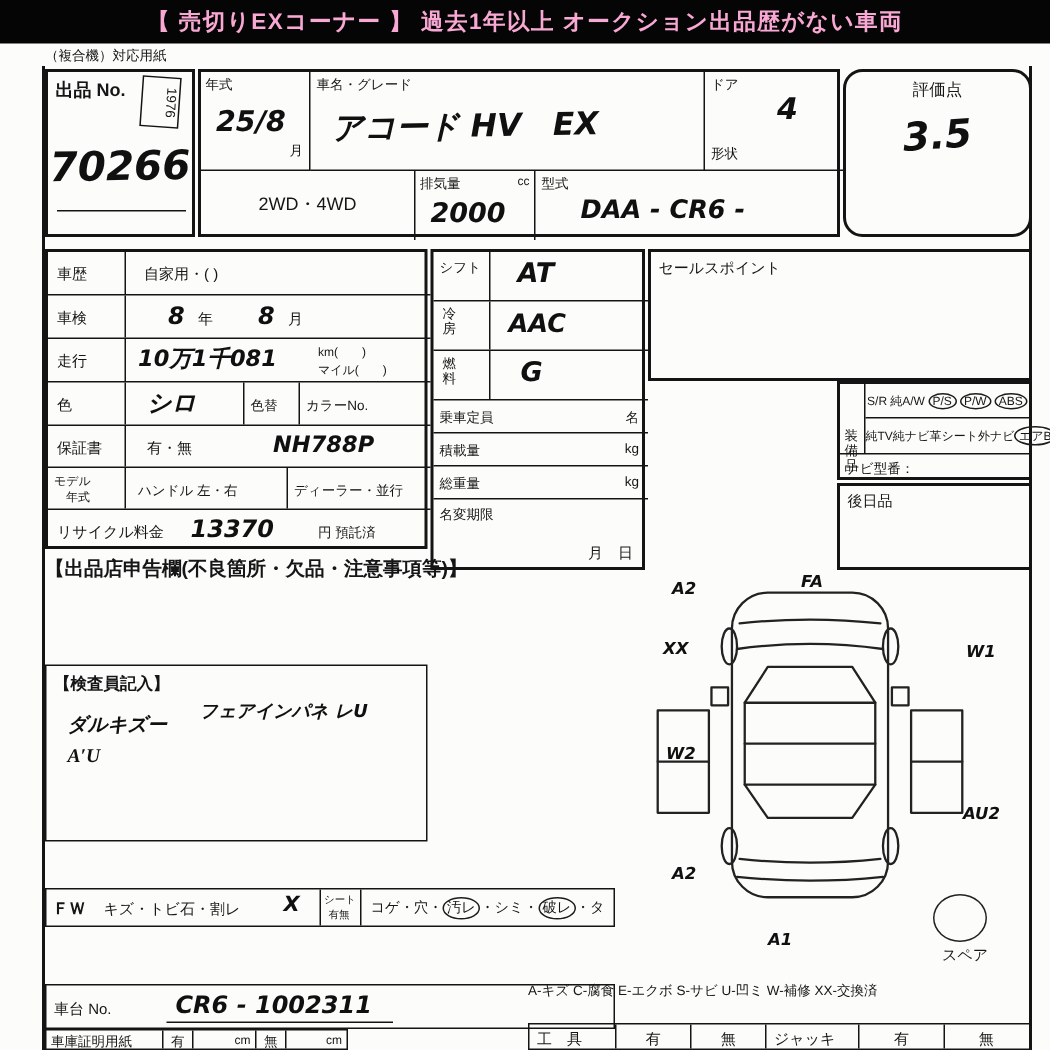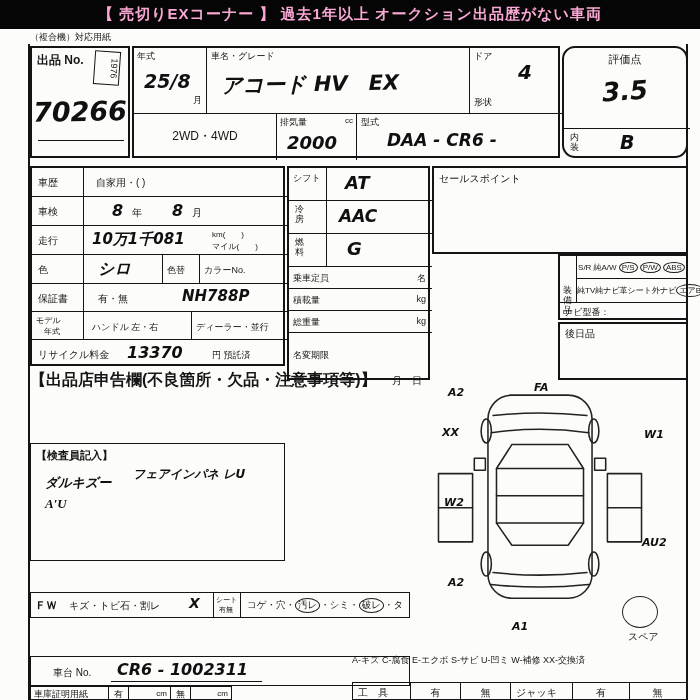--- a/index.html
+++ b/index.html
@@ -69,24 +69,20 @@
     </div>
     <div class="cell" style="left:223px; top:66px; width:205px; height:46px;">
       <span class="cell sm" style="left:4px; top:2px;">型式</span>
       <span class="cell hw" style="left:30px; top:16px; font-size:17px; white-space:nowrap;">DAA - CR6 -</span>
     </div>
   </div>
 
   <div class="box" style="left:562px; top:46px; width:126px; height:112px;border-radius:13px;">
     <div class="cell" style="left:0; top:4px; width:100%; text-align:center; font-size:11px;">評価点</div>
     <div class="cell hw" style="left:0; top:28px; width:100%; text-align:center; font-size:26px; transform:rotate(-4deg);">3.5</div>
-    <div class="cell" style="left:0; top:80px; width:126px; height:30px; border-top:1px solid #141414;">
-      <span class="cell sm stack" style="left:6px; top:4px; width:12px;">内装</span>
-      <span class="cell hw" style="left:56px; top:2px; font-size:19px;">B</span>
-    </div>
   </div>
 
   <div class="box" style="left:30px; top:166px; width:255px; height:200px;">
 
     <div class="cell brd-b" style="left:0; top:0; width:255px; height:29px;">
       <span class="cell brd-r lbl" style="left:0; top:0; width:52px; height:100%; padding:8px 0 0 6px;">車歴</span>
       <span class="cell lbl" style="left:64px; top:8px;">自家用・(                )</span>
     </div>
 
     <div class="cell brd-b" style="left:0; top:29px; width:255px; height:29px;">
@@ -126,21 +122,21 @@
       <span class="cell sm" style="left:164px; top:9px;">ディーラー・並行</span>
     </div>
 
     <div class="cell" style="left:0; top:172px; width:255px; height:28px;">
       <span class="cell lbl" style="left:6px; top:8px;">リサイクル料金</span>
       <span class="cell hw" style="left:95px; top:3px; font-size:16px;">13370</span>
       <span class="cell sm" style="left:180px; top:9px;">円 預託済</span>
     </div>
   </div>
 
-  <div class="abs" style="left:30px; top:370px; font-size:16px; font-weight:bold;">【出品店申告欄(不良箇所・欠品・注意事項等)】</div>
+  <div class="abs" style="left:30px; top:370px; font-size:13px; font-weight:bold;">【出品店申告欄(不良箇所・欠品・注意事項等)】</div>
 
   <div class="box" style="left:287px; top:166px; width:143px; height:214px;">
     <div class="cell brd-b" style="left:0; top:33px; width:143px; height:33px;">
       <span class="cell brd-r sm stack" style="left:0; top:0; width:38px; height:100%; padding:4px 0 0 6px;"><span class="stack" style="display:inline-block; width:12px;">冷房</span></span>
       <span class="cell hw" style="left:50px; top:5px; font-size:17px;">AAC</span>
     </div>
     <div class="cell brd-b" style="left:0; top:0; width:143px; height:33px;">
       <span class="cell brd-r sm" style="left:0; top:0; width:38px; height:100%; padding:4px 0 0 4px;">シフト</span>
       <span class="cell hw" style="left:56px; top:4px; font-size:18px;">AT</span>
     </div>
@@ -153,21 +149,21 @@
       <span class="cell sm" style="right:6px; top:5px;">名</span>
     </div>
     <div class="cell brd-b" style="left:0; top:121px; width:143px; height:22px;">
       <span class="cell sm" style="left:4px; top:5px;">積載量</span>
       <span class="cell sm" style="right:6px; top:5px;">kg</span>
     </div>
     <div class="cell brd-b" style="left:0; top:143px; width:143px; height:22px;">
       <span class="cell sm" style="left:4px; top:5px;">総重量</span>
       <span class="cell sm" style="right:6px; top:5px;">kg</span>
     </div>
-    <div class="cell" style="left:0; top:177px; width:143px; height:49px;">
+    <div class="cell" style="left:0; top:165px; width:143px; height:49px;">
       <span class="cell sm" style="left:4px; top:4px;">名変期限</span>
       <span class="cell lbl" style="right:10px; bottom:6px;">月　日</span>
     </div>
   </div>
 
   <div class="box" style="left:432px; top:166px; width:256px; height:88px;">
     <span class="cell lbl" style="left:5px; top:4px;">セールスポイント</span>
   </div>
 
   <div class="box" style="left:558px; top:254px; width:130px; height:66px;">
@@ -252,21 +248,21 @@
       <span>コゲ・穴・</span>
         <span class="circ">汚レ</span>
         <span>・シミ・</span>
         <span class="circ">破レ</span>
         <span>・タ</span>
     </span>
   </div>
 
 
   <div class="abs" style="left:30px; top:656px; width:380px; height:30px; border:1.5px solid #141414;">
-    <span class="cell lbl" style="left:5px; top:9px;margin-left:17px;">車台 No.</span>
+    <span class="cell lbl" style="left:5px; top:9px;">車台 No.</span>
     <span class="cell hw" style="left:80px; top:3px; font-size:16px; border-bottom:1px solid #141414; padding:0 14px 2px 6px; white-space:nowrap;">CR6 - 1002311</span>
   </div>
 
   <div class="abs sm" style="left:352px; top:654px; width:336px; white-space:nowrap;">A-キズ C-腐食 E-エクボ S-サビ U-凹ミ W-補修 XX-交換済</div>
 
   <div class="abs" style="left:30px; top:686px; width:202px; height:14px; border:1.5px solid #141414; display:flex;">
     <span class="cell sm brd-r" style="position:static; width:78px; padding:1px 0 0 3px;">車庫証明用紙</span>
     <span class="cell sm brd-r" style="position:static; width:20px; text-align:center; padding-top:1px;">有</span>
     <span class="cell xs brd-r" style="position:static; width:42px; text-align:right; padding:2px 3px 0 0;">cm</span>
     <span class="cell sm brd-r" style="position:static; width:20px; text-align:center; padding-top:1px;">無</span>

